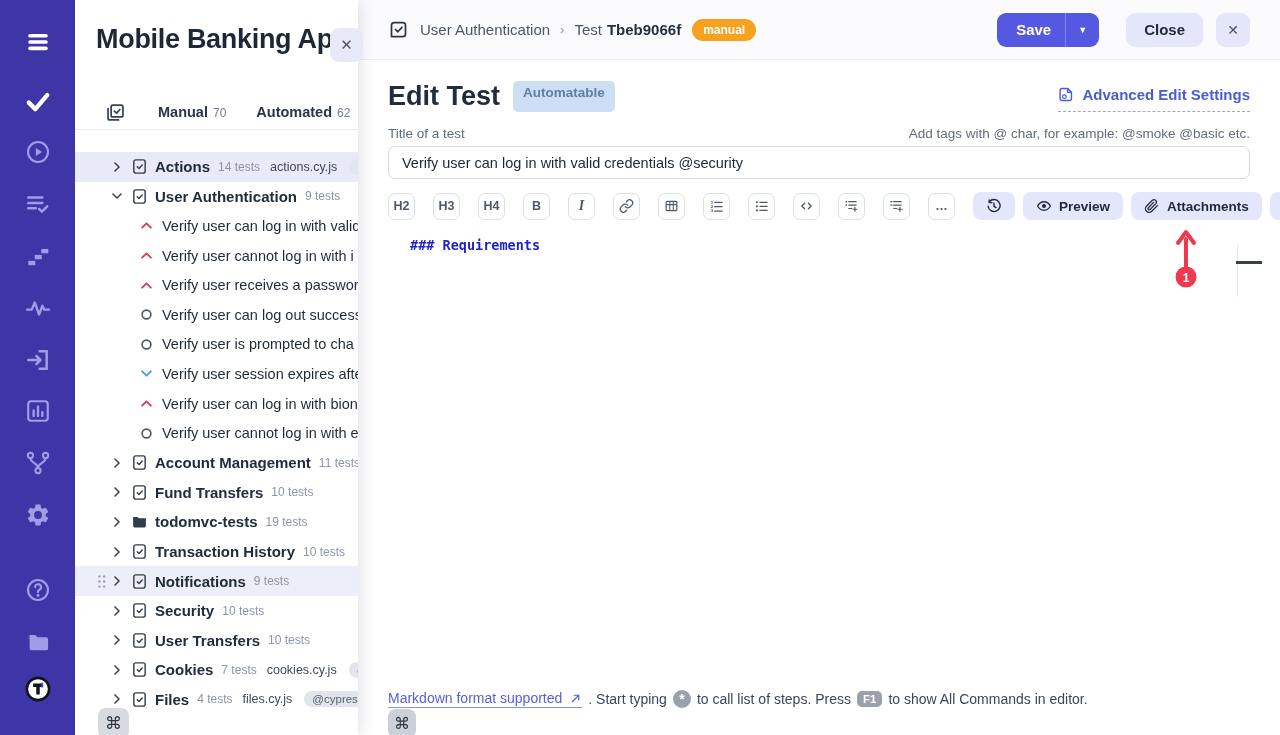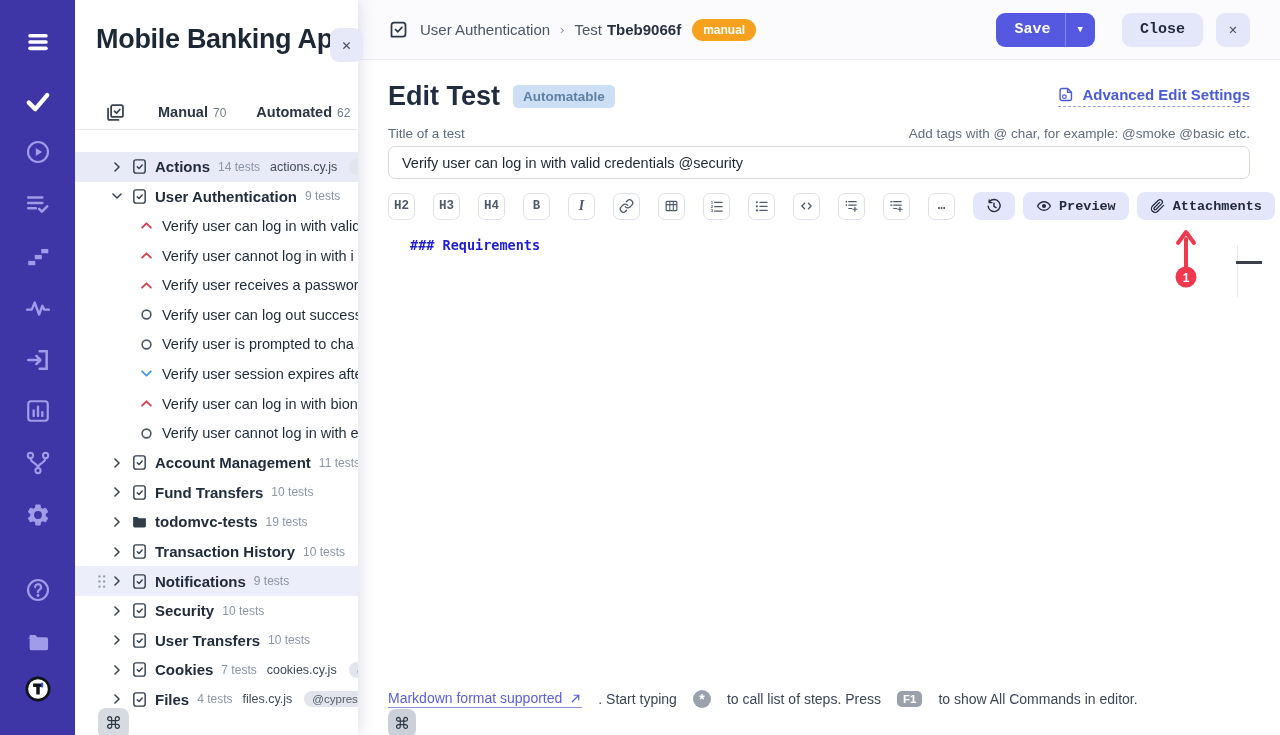--- a/index.html
+++ b/index.html
@@ -1,18 +1,18 @@
 <!DOCTYPE html>
 <html><head>
 <meta charset="utf-8">
 <style>
 *{margin:0;padding:0;box-sizing:border-box}
 html,body{width:1280px;height:735px;overflow:hidden;background:#fff;font-family:"Liberation Sans",sans-serif}
 svg{display:block}
-button{font-family:Liberation Mono, monospace;cursor:pointer}
+button{font-family:Liberation Sans, sans-serif;cursor:pointer}
 
 
 #sidebar{position:absolute;left:0;top:0;width:75px;height:735px;background:#3e36a7;z-index:40}
 .sb{position:absolute;left:0;width:75px;display:flex;justify-content:center;color:#a19ce8}
 .sb svg{width:26px;height:26px}
 .sb.w{color:#fff}
 
 
 #tree{position:absolute;left:75px;top:0;width:283px;height:735px;background:#fff;z-index:30;box-shadow:0 0 16px rgba(40,40,100,.18)}
 #tree-title{position:absolute;left:21px;top:24px;font-size:27px;font-weight:700;color:#1d2836;letter-spacing:-.3px;white-space:nowrap;width:244px;overflow:hidden}
@@ -51,39 +51,39 @@
 .bc-ic svg{width:21px;height:21px}
 .bc-t{font-size:15px;color:#4a5565}
 .bc-sep{margin:0 10px;color:#8a94a2;font-size:13px}
 .bc-id{font-weight:700;color:#25303f;margin-left:5px;font-size:15px}
 #badge-manual{background:#f6a21f;color:#fff;font-size:12px;font-weight:700;border-radius:11px;padding:4px 11px;margin-left:11px}
 #save{margin-left:auto;background:#5558e0;color:#fff;border:none;border-radius:9px;height:34px;display:flex;align-items:center;padding-left:19px;font-size:15px;font-weight:700}
 #save .caret{margin-left:14px;padding:0 12px;height:100%;display:flex;align-items:center;border-left:1px solid rgba(255,255,255,.28);font-size:9px}
 #close{margin-left:27px;background:#e4e6f9;color:#1f2937;border:none;border-radius:9px;height:34px;padding:0 18px;font-size:15px;font-weight:700}
 #xbtn{margin-left:13px;background:#e4e6f9;color:#4a5568;border:none;border-radius:9px;height:34px;width:34px;font-size:14px}
 #content{position:relative;padding:0 30px;height:674px}
-#titlerow{display:flex;align-items:center;padding-top:21px}
+#titlerow{display:flex;padding-top:21px}
 #page-title{font-size:27px;font-weight:700;color:#212d3e}
 #badge-auto{background:#cddff5;color:#5f80a2;font-size:13.5px;font-weight:700;border-radius:5px;padding:4px 10px;margin-left:13px}
 #adv{margin-left:auto;color:#4a5bd9;font-size:15px;font-weight:700;display:flex;align-items:center;gap:7px;border-bottom:1px dashed #9aa4ea;padding-bottom:3px;cursor:pointer}
 #adv svg{width:17px;height:17px}
 #labels{display:flex;justify-content:space-between;margin-top:14px;font-size:13.5px;color:#5b6b7d}
 #labels .rt{color:#626d7c}
 #title-input{width:100%;height:33px;margin-top:5px;border:1px solid #d4d8e4;border-radius:7px;padding:0 13px;font-size:14.5px;color:#1d2735;font-family:inherit;outline:none;background:#fff}
 #tbar{display:flex;align-items:center;margin-top:13px;gap:18px}
 .fbtn{min-width:27px;height:27px;background:#fff;border:1px solid #dcdfe9;border-radius:7px;color:#4e5a6b;font-size:12.5px;font-weight:700;display:flex;align-items:center;justify-content:center;padding:0 5px}
 .fbtn.it{font-style:italic;font-family:"Liberation Serif",serif;font-size:14px}
 .fbtn svg{width:16px;height:16px}
 #rtools{margin-left:auto;display:flex;gap:8px}
 .pill{height:28px;background:#e4e7fb;border:none;border-radius:8px;display:flex;align-items:center;gap:7px;padding:0 13px;font-size:13.5px;font-weight:700;color:#222b3b;position:relative}
 .pill svg{width:16px;height:16px}
 .pill .dot{position:absolute;top:4px;right:5px;width:5px;height:5px;border-radius:50%;background:#3aa0f0}
 #editor{position:relative;height:420px}
 #code{position:absolute;left:22px;top:17px;font-family:"DejaVu Sans Mono",monospace;font-size:13.5px;font-weight:700;color:#1f1fd0}
-#fhint{position:absolute;left:30px;bottom:26px;display:flex;align-items:center;gap:16px;font-size:14px;color:#3c4657;white-space:nowrap}
+#fhint{position:absolute;left:30px;bottom:26px;display:flex;align-items:center;gap:6px;font-size:14px;color:#3c4657;white-space:nowrap}
 #fhint .mdlink{color:#5a5fd6;display:flex;align-items:center;gap:7px;border-bottom:1px solid #8d92e0;padding-bottom:1px;cursor:pointer}
 #fhint .mdlink svg{width:13px;height:13px}
 .key{background:#9aa1ad;color:#fff;border-radius:5px;font-size:11.5px;font-weight:700;padding:2px 6px}
 .key.star{border-radius:50%;width:18px;height:18px;display:inline-flex;align-items:center;justify-content:center;padding:0;font-size:14px}
 #cmd-main{position:absolute;left:30px;bottom:-4px;width:28px;height:29px;background:#ccd0d9;border-radius:8px;display:flex;align-items:center;justify-content:center;font-size:16px;color:#2e3744}
 
 
 #annot{position:absolute;left:1172px;top:227px;z-index:50}
 #scrolltrack{position:absolute;left:1237px;top:245px;width:1px;height:52px;background:#e7e7ec}
 #scrolldash{position:absolute;left:1236px;top:261px;width:26px;height:3px;background:#3a4049}

